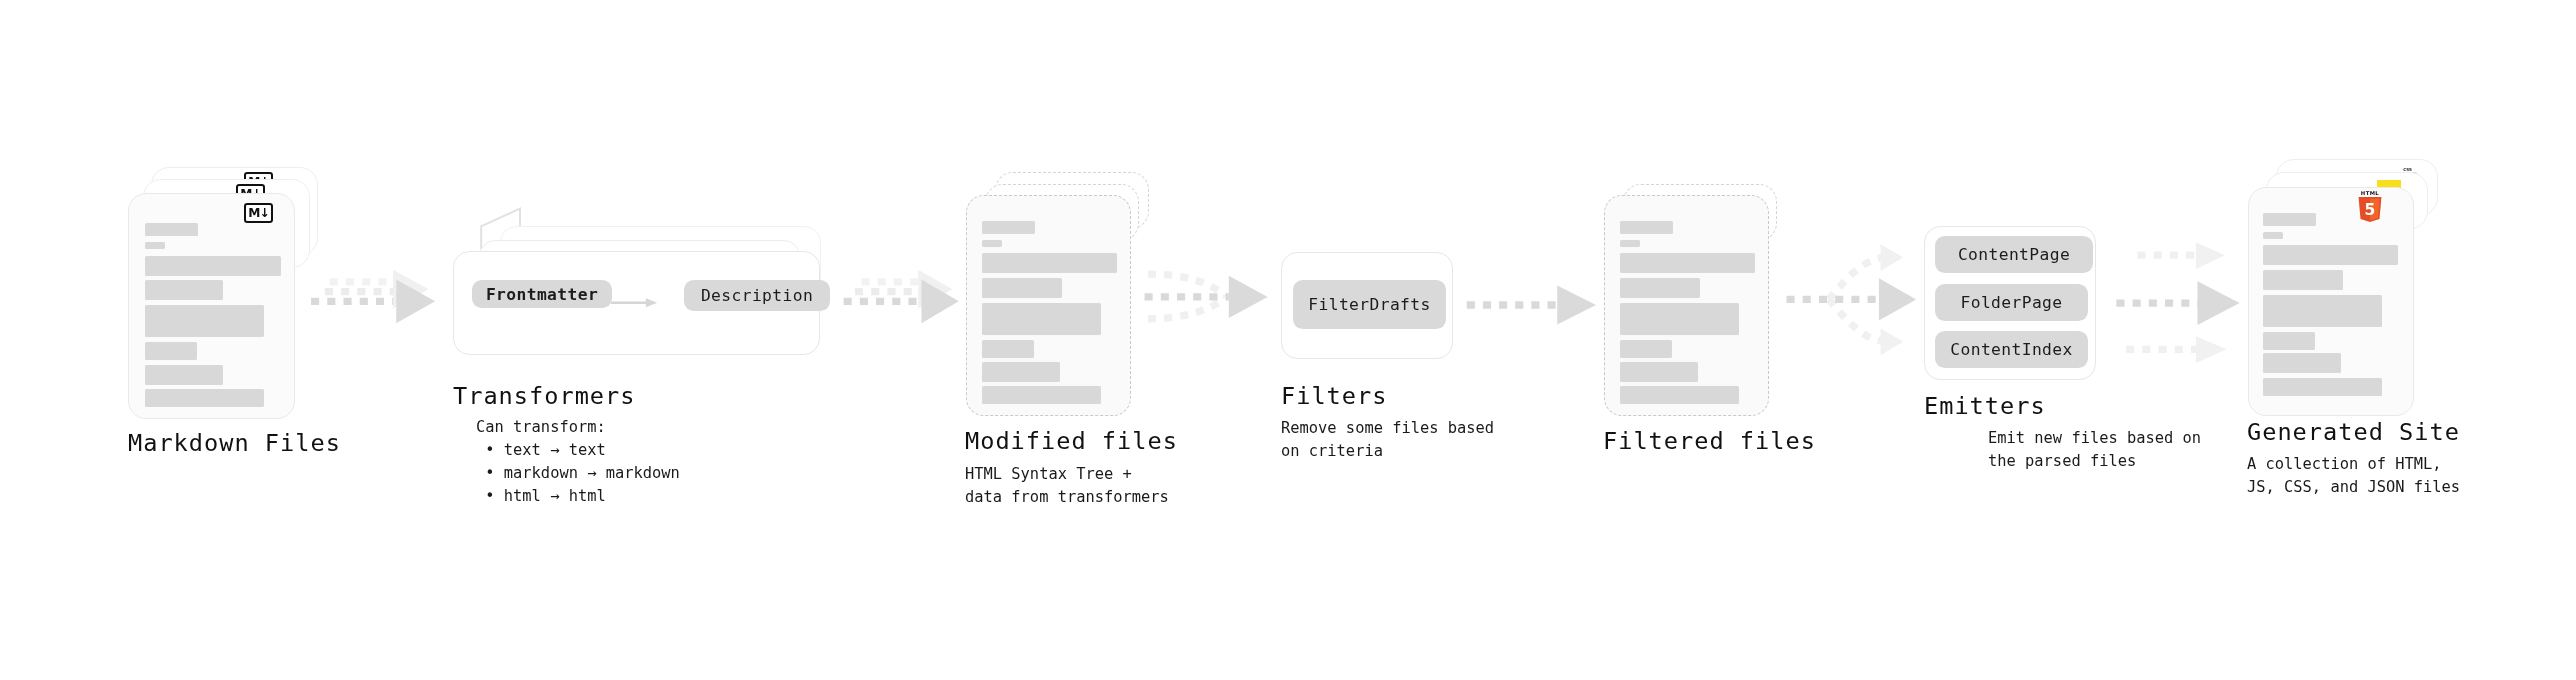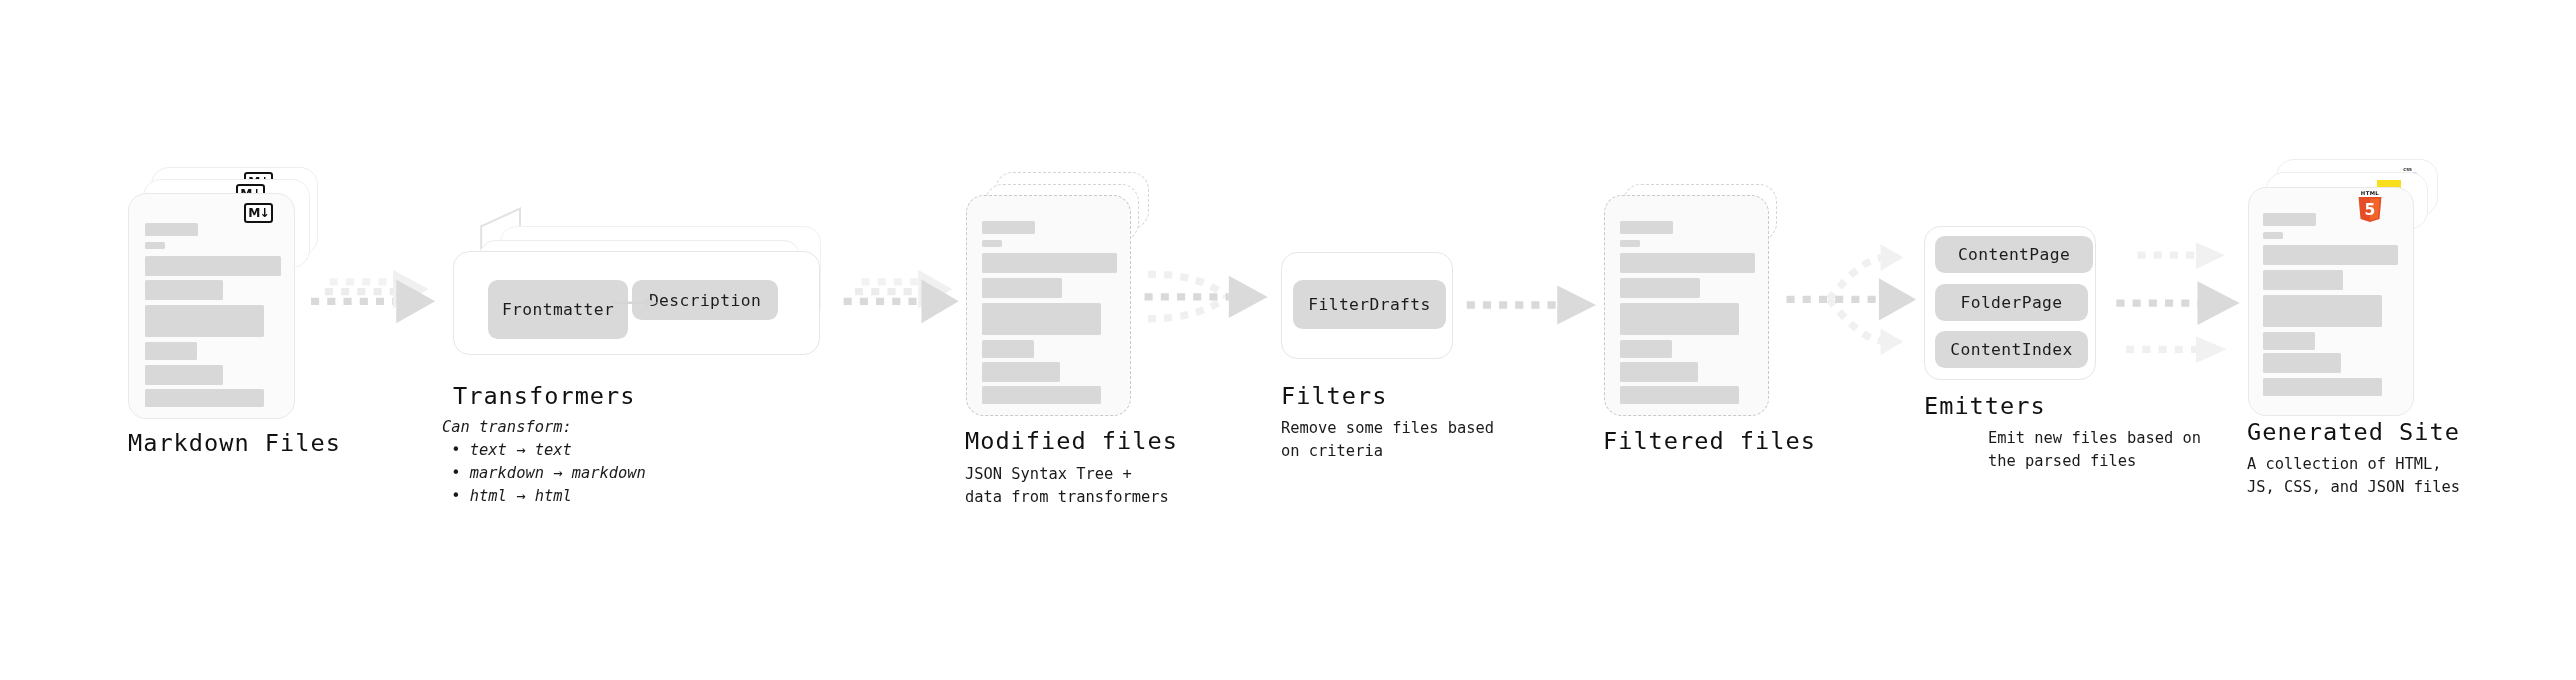--- a/index.html
+++ b/index.html
@@ -98,29 +98,29 @@
 
     <div class="pbox g2" style="left:479px;top:240px;width:321px;height:98px;"></div>
     <div class="chip g2" style="left:493px;top:269px;width:110px;height:46px;"></div>
     <div class="chip g2" style="left:646px;top:269px;width:122px;height:46px;"></div>
     <svg class="arr" style="left:605px;top:287px;width:37px;height:9.8px;" viewBox="0 0 46 12">
       <line x1="0" y1="6" x2="34" y2="6" stroke="#eaeaea" stroke-width="3"></line>
       <polygon points="33,1 45,6 33,11" fill="#eaeaea"></polygon>
     </svg>
 
     <div class="pbox" style="left:453px;top:251px;width:367px;height:104px;"></div>
-    <div class="chip" style="left:488px;top:280px;width:140px;height:59px;">Frontmatter</div>
-    <div class="chip" style="left:632px;top:280px;width:146px;height:40px;">Description</div>
+    <div class="chip" style="left:472px;top:280px;width:140px;height:28px;font-weight:bold;">Frontmatter</div>
+    <div class="chip" style="left:684px;top:280px;width:146px;height:31px;">Description</div>
     <svg class="arr" style="left:611px;top:297px;width:47px;height:11.4px;" viewBox="0 0 58 14">
       <line x1="0" y1="7" x2="44" y2="7" stroke="#d6d6d6" stroke-width="3"></line>
       <polygon points="43,1.5 57,7 43,12.5" fill="#d6d6d6"></polygon>
     </svg>
 
     <div class="title" style="left:453px;top:382px;">Transformers</div>
-    <div class="sub" style="left:442px;top:416px;font-style:italic;">Can transform:
+    <div class="sub" style="left:476px;top:416px;">Can transform:
  • text → text
  • markdown → markdown
  • html → html</div>
   </div>
 
   <svg class="arr" style="left:829px;top:268px;width:146px;height:65px;" viewBox="0 0 180 80">
     <g stroke-dasharray="10 10" stroke-width="9" fill="none">
       <line x1="40" y1="17" x2="122" y2="17" stroke="#f2f2f2"></line>
       <line x1="32" y1="29" x2="124" y2="29" stroke="#ececec"></line>
       <line x1="18" y1="41" x2="126" y2="41" stroke="#d9d9d9"></line>
@@ -137,21 +137,21 @@
     <div class="bar" style="left:982px;top:221px;width:53px;height:13px;"></div>
     <div class="bar" style="left:982px;top:240px;width:19.5px;height:6.5px;"></div>
     <div class="bar" style="left:982px;top:253px;width:135px;height:19.5px;"></div>
     <div class="bar" style="left:982px;top:278px;width:80px;height:19.5px;"></div>
     <div class="bar" style="left:982px;top:303px;width:119px;height:32px;"></div>
     <div class="bar" style="left:982px;top:340px;width:52px;height:18px;"></div>
     <div class="bar" style="left:982px;top:362px;width:78px;height:19.5px;"></div>
     <div class="bar" style="left:982px;top:386px;width:119px;height:18px;"></div>
 
     <div class="title" style="left:965px;top:427px;">Modified files</div>
-    <div class="sub" style="left:965px;top:463px;">JSON Syntax Tree +
+    <div class="sub" style="left:965px;top:463px;">HTML Syntax Tree +
 data from transformers</div>
   </div>
 
   <svg class="arr" style="left:1138px;top:258px;width:146px;height:81px;" viewBox="0 0 180 100">
     <g fill="none" stroke-width="9" stroke-dasharray="10 10">
       <path d="M12 20 C 60 20, 88 30, 108 47" stroke="#f0f0f0"></path>
       <path d="M12 75 C 60 75, 88 64, 108 49" stroke="#f0f0f0"></path>
       <line x1="8" y1="48" x2="112" y2="48" stroke="#d9d9d9"></line>
     </g>
     <polygon points="112,22 160,48 112,74" fill="#dadada"></polygon>

